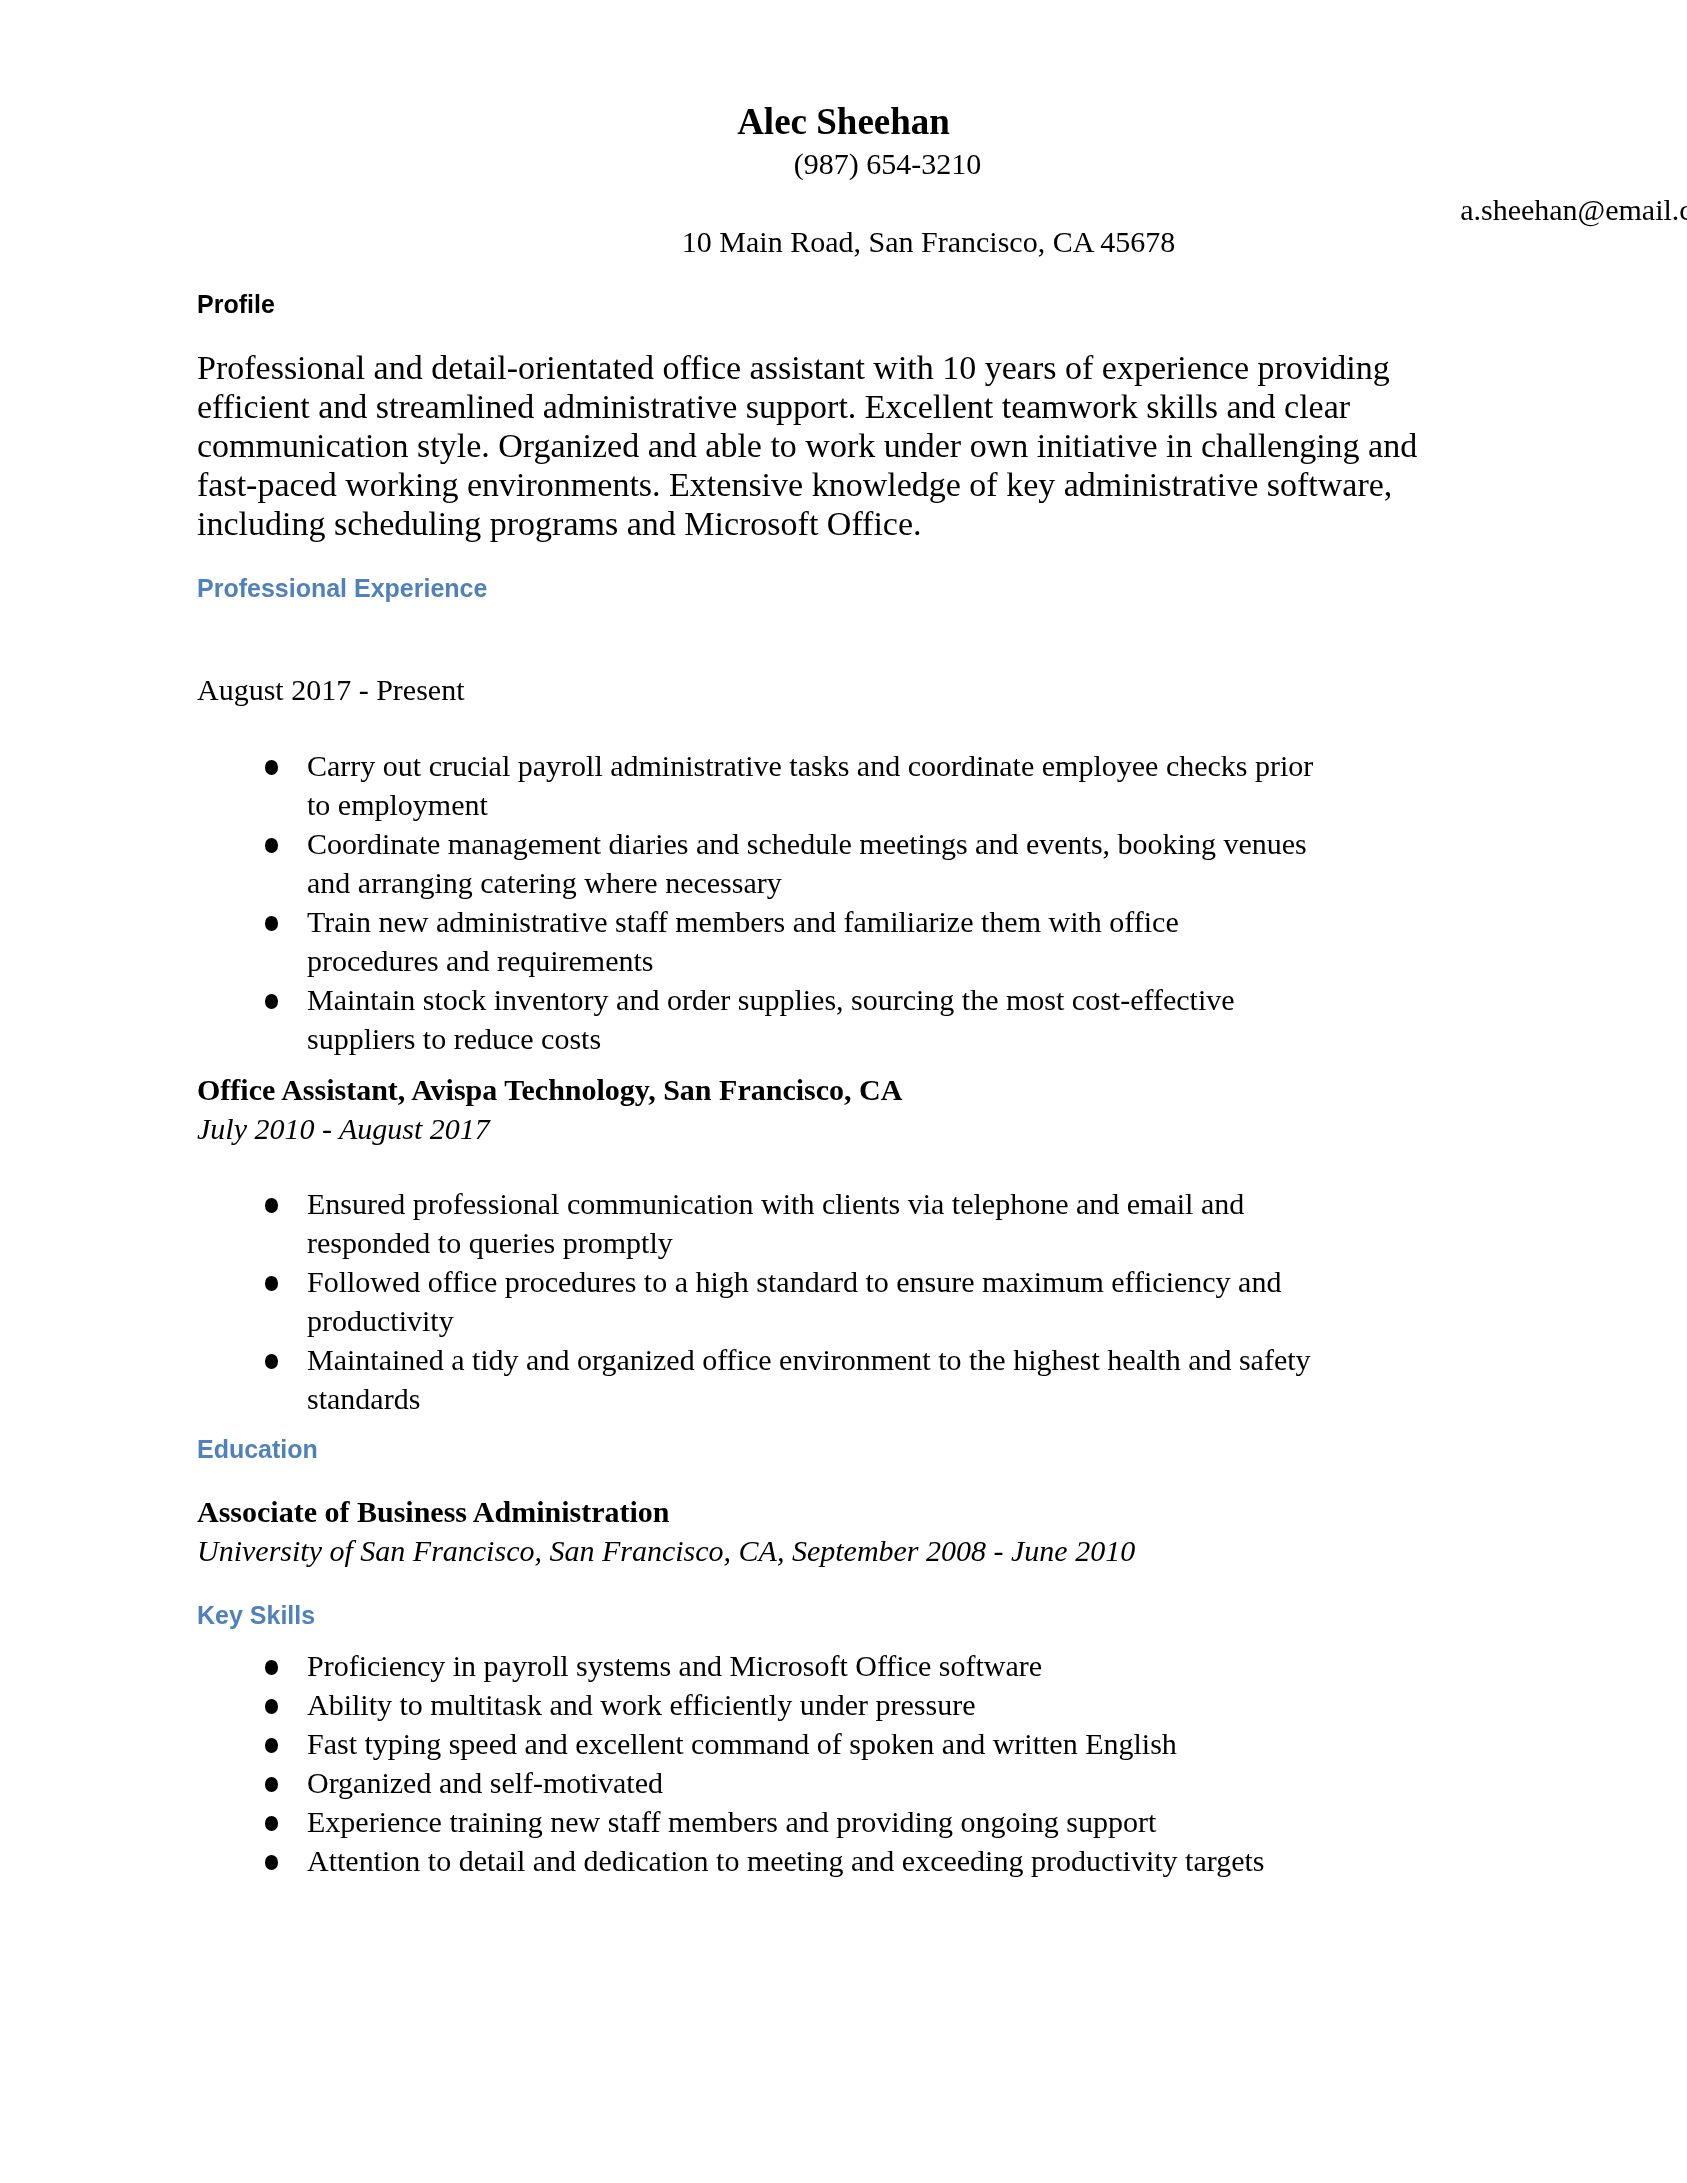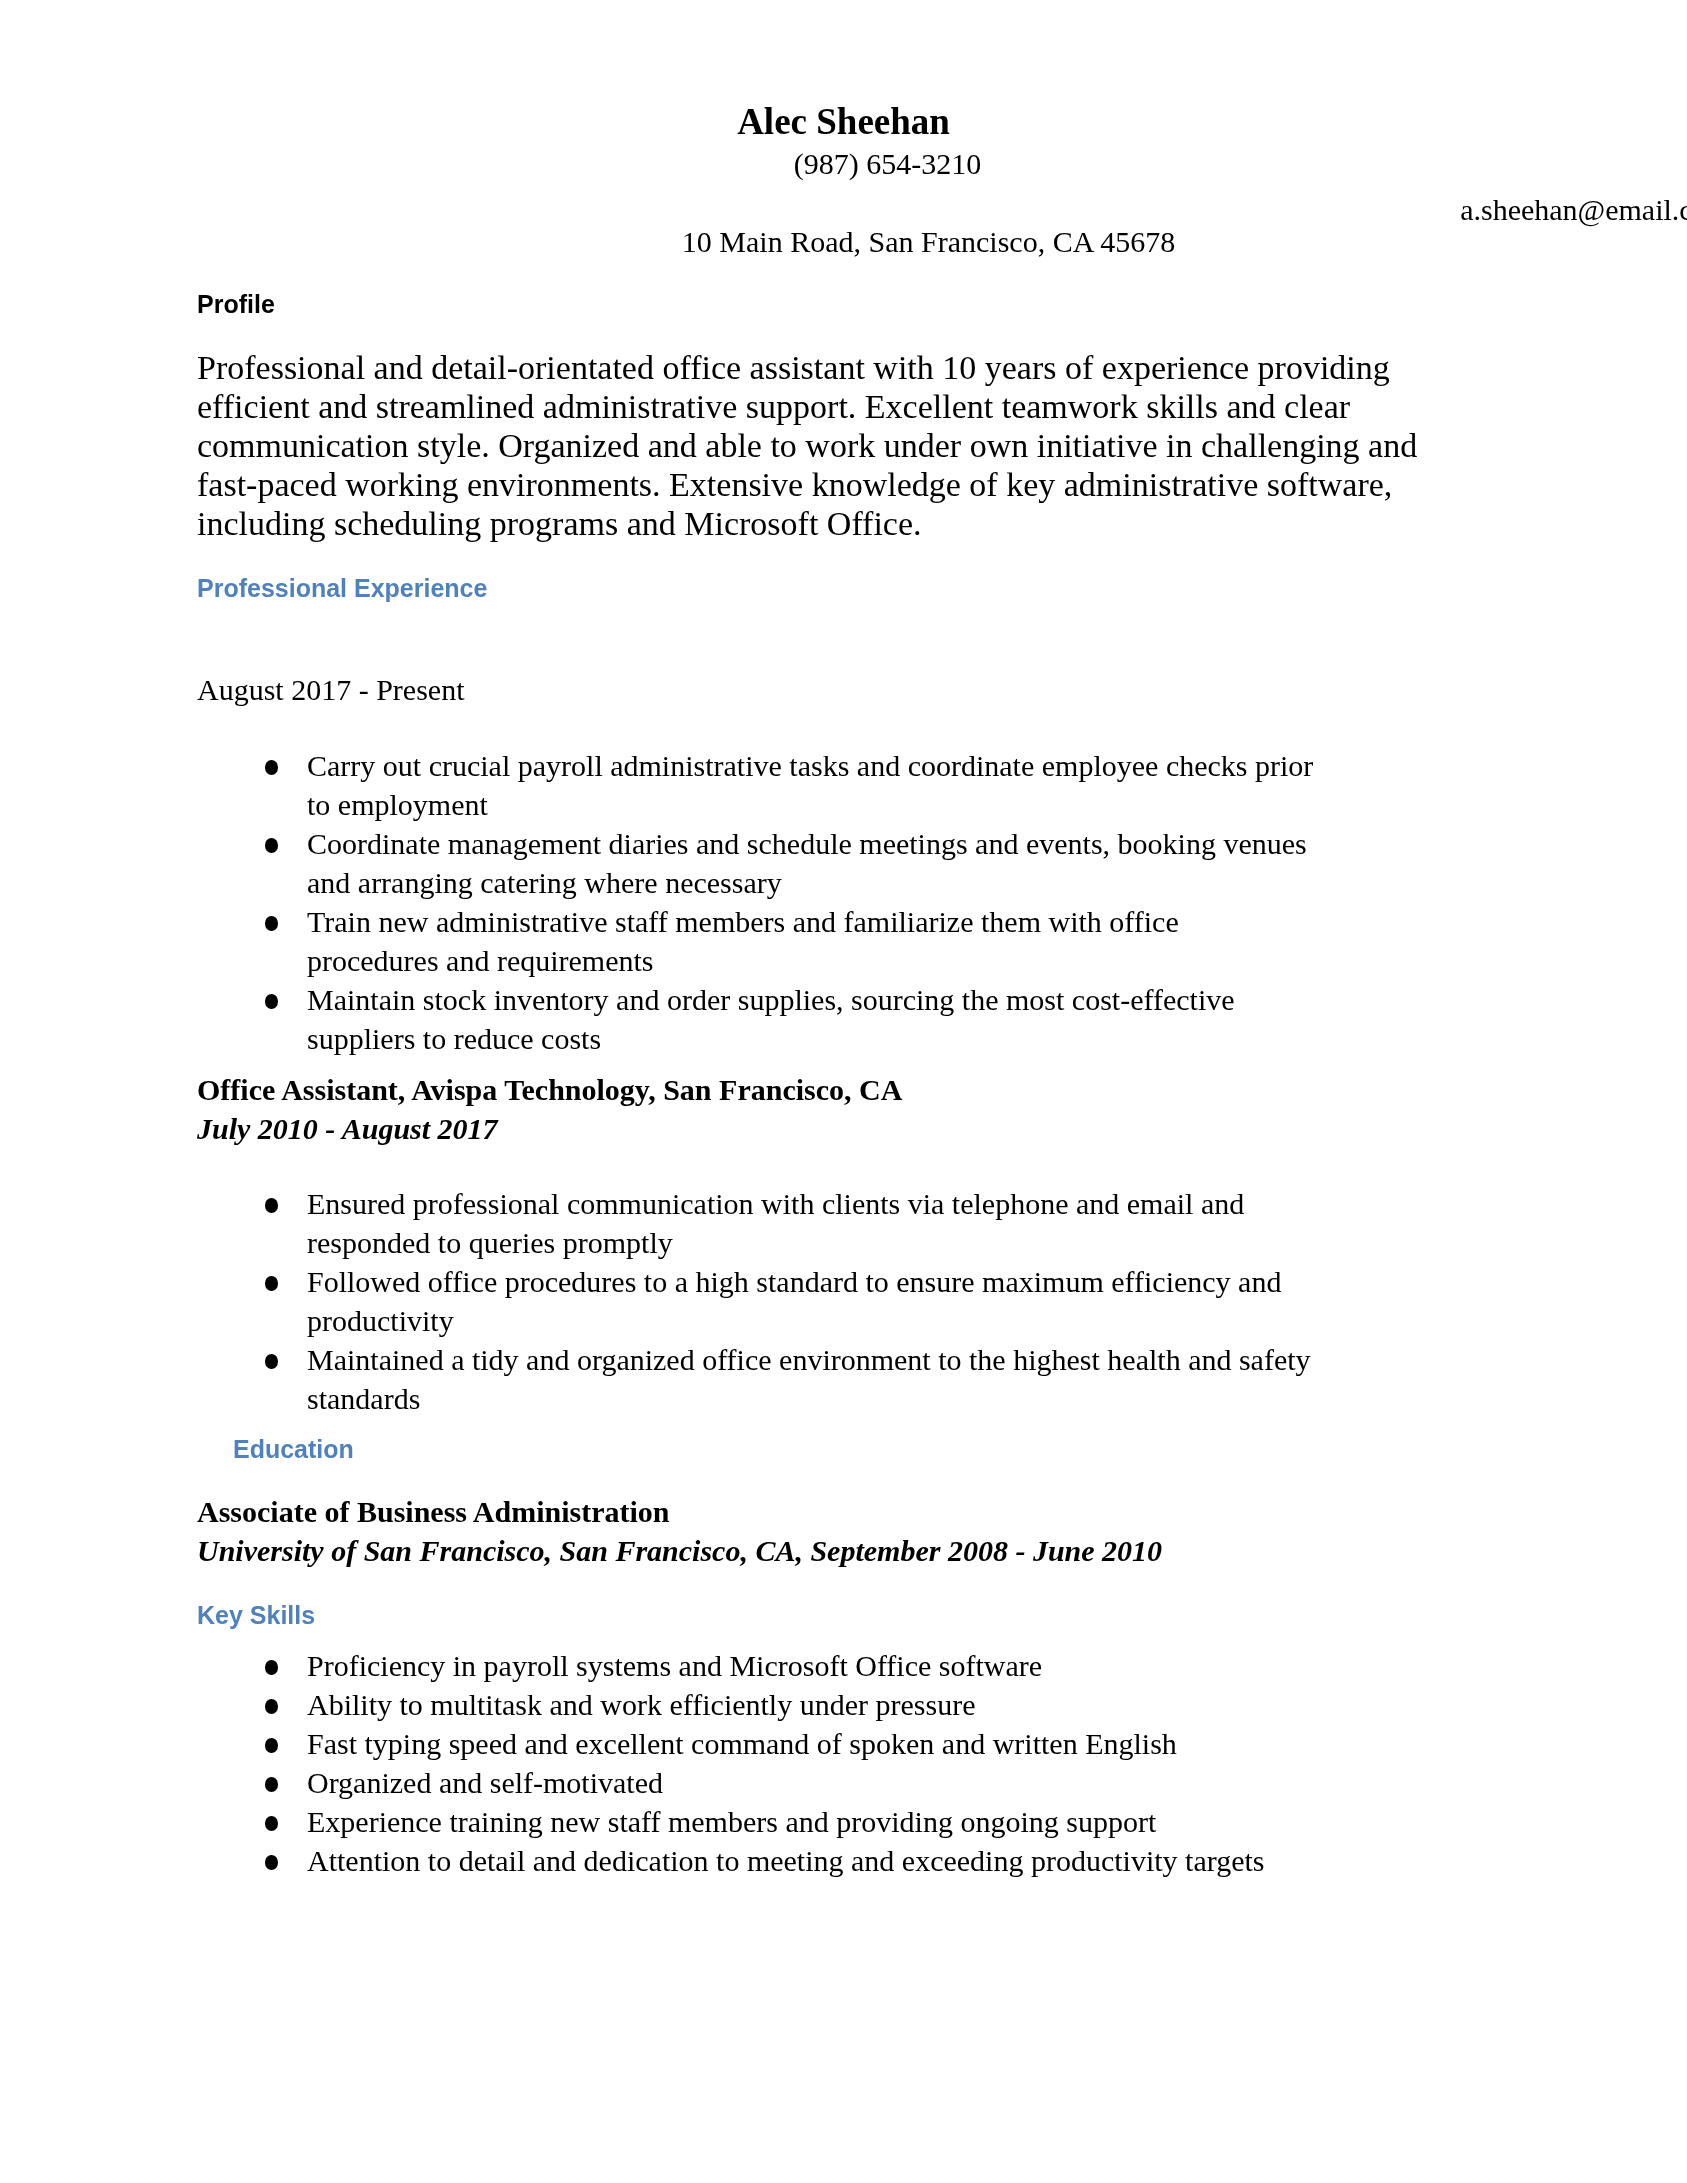--- a/index.html
+++ b/index.html
@@ -10,21 +10,21 @@
     .name { top: 99px; font-size: 37px; font-weight: bold; line-height: 46px; letter-spacing: 0px; }
     .contact { font-size: 30px; line-height: 39px; margin-left: 44px; }
     .phone { top: 144px; }
     .email { top: 190px; text-align: right; }
     .address { top: 222px; padding-left: 41px; }
     .section-heading { position: absolute; left: 197px; font-family: "Liberation Sans", sans-serif;
       font-weight: bold; font-size: 25px; color: #4F81BD; line-height: 32px; }
     .para { position: absolute; left: 197px; width: 1297px; font-size: 34px; line-height: 39px; }
     .job-title { position: absolute; left: 197px; font-size: 30px; font-weight: bold; line-height: 39px; }
     .dates { position: absolute; left: 197px; font-size: 30px; line-height: 39px; }
-    .italic { font-style: italic; font-weight: bold; }
+    .italic { font-style: italic; }
     .bullets { position: absolute; left: 197px; width: 1297px; margin: 12px; padding: 0; list-style: none; }
     .bullets li { position: relative; padding-left: 98px; font-size: 30px; line-height: 39px; }
     .bullet-dot { position: absolute; left: 56px; top: 14px; width: 13.2px; height: 14.6px;
       border-radius: 50%; background: #000; }
   </style>
 </head>
 <body>
 
 <div class="page">
 
@@ -81,21 +81,21 @@
         <div>Followed office procedures to a high standard to ensure maximum efficiency and</div>
         <div>productivity</div>
       </li>
     <li>
         <span class="bullet-dot"></span>
         <div>Maintained a tidy and organized office environment to the highest health and safety</div>
         <div>standards</div>
       </li>
   </ul>
 
-  <div class="section-heading" style="top: 1433px; color: rgb(79, 129, 189); margin-left: 36px;">Education</div>
+  <div class="section-heading" style="top: 1433px; color: rgb(79, 129, 189);">Education</div>
   <div class="job-title" style="top:1492px;">Associate of Business Administration</div>
   <div class="dates italic" style="top:1531px;">University of San Francisco, San Francisco, CA, September 2008 - June 2010</div>
 
   <div class="section-heading" style="top: 1599px; color: rgb(79, 129, 189);">Key Skills</div>
   <ul class="bullets" style="top:1634px;">
     <li>
         <span class="bullet-dot"></span>
         <div>Proficiency in payroll systems and Microsoft Office software</div>
       </li>
     <li>

